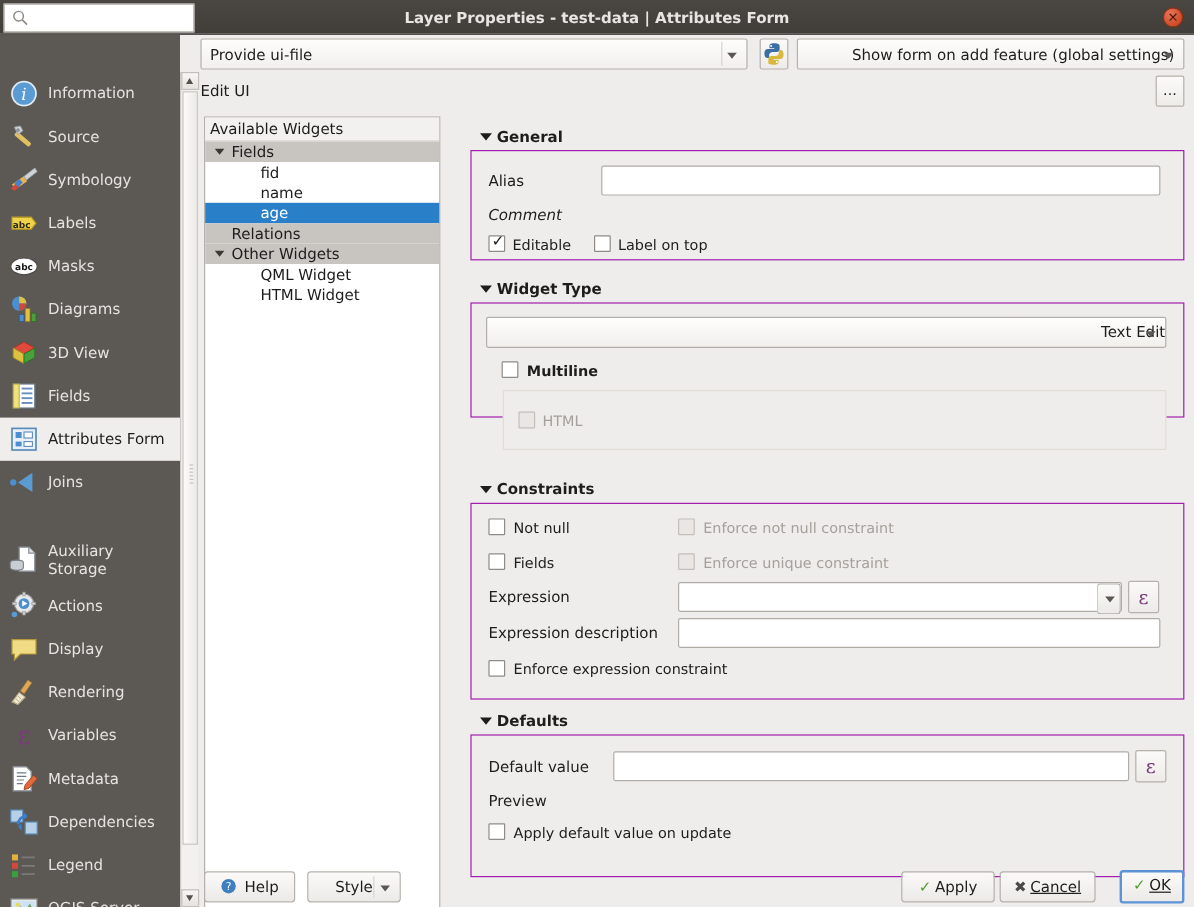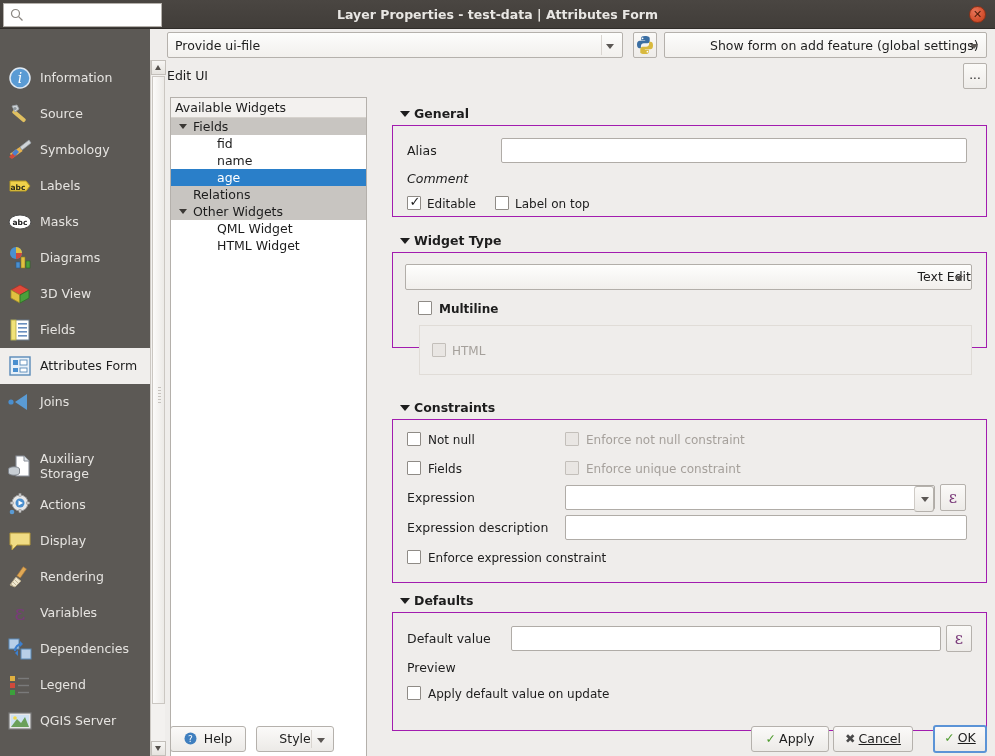--- a/index.html
+++ b/index.html
@@ -407,20 +407,33 @@
         <span class="nav-label">Rendering</span>
       </div>
       <div class="nav-item">
         <span class="nav-ico"><svg viewBox="0 0 26 26">
             <text x="13" y="20" font-size="21" fill="#7a3b7a" text-anchor="middle" font-family="DejaVu Serif">ε</text>
           </svg></span>
         <span class="nav-label">Variables</span>
       </div>
       <div class="nav-item">
         <span class="nav-ico"><svg viewBox="0 0 26 26">
+            <path d="M4 3 h11 l4 4 v16 H4 z" fill="#ffffff" stroke="#8a9099" stroke-width="1.1"></path>
+            <g stroke="#6a7a8a" stroke-width="1">
+              <line x1="7" y1="8" x2="15" y2="8"></line>
+              <line x1="7" y1="11" x2="15" y2="11"></line>
+              <line x1="7" y1="14" x2="13" y2="14"></line>
+              <line x1="7" y1="17" x2="12" y2="17"></line>
+            </g>
+            <path d="M14 18 L21 10 L24 13 L17 21 L13 22 z" fill="#e06a3b" stroke="#a8441f" stroke-width="0.8"></path>
+          </svg></span>
+        <span class="nav-label">Metadata</span>
+      </div>
+      <div class="nav-item">
+        <span class="nav-ico"><svg viewBox="0 0 26 26">
             <rect x="2" y="3" width="10" height="10" fill="#b8cfe8" stroke="#5a8ab8" stroke-width="1"></rect>
             <rect x="14" y="13" width="10" height="10" fill="#b8cfe8" stroke="#5a8ab8" stroke-width="1"></rect>
             <path d="M8 15 a7 7 0 0 1 7-7" fill="none" stroke="#3b7fcf" stroke-width="2.2"></path>
             <path d="M13 5 l3 3 -3 3z" fill="#3b7fcf"></path>
             <path d="M11 20 l-3-3 3-3z" fill="#3b7fcf"></path>
           </svg></span>
         <span class="nav-label">Dependencies</span>
       </div>
       <div class="nav-item">
         <span class="nav-ico"><svg viewBox="0 0 26 26">

